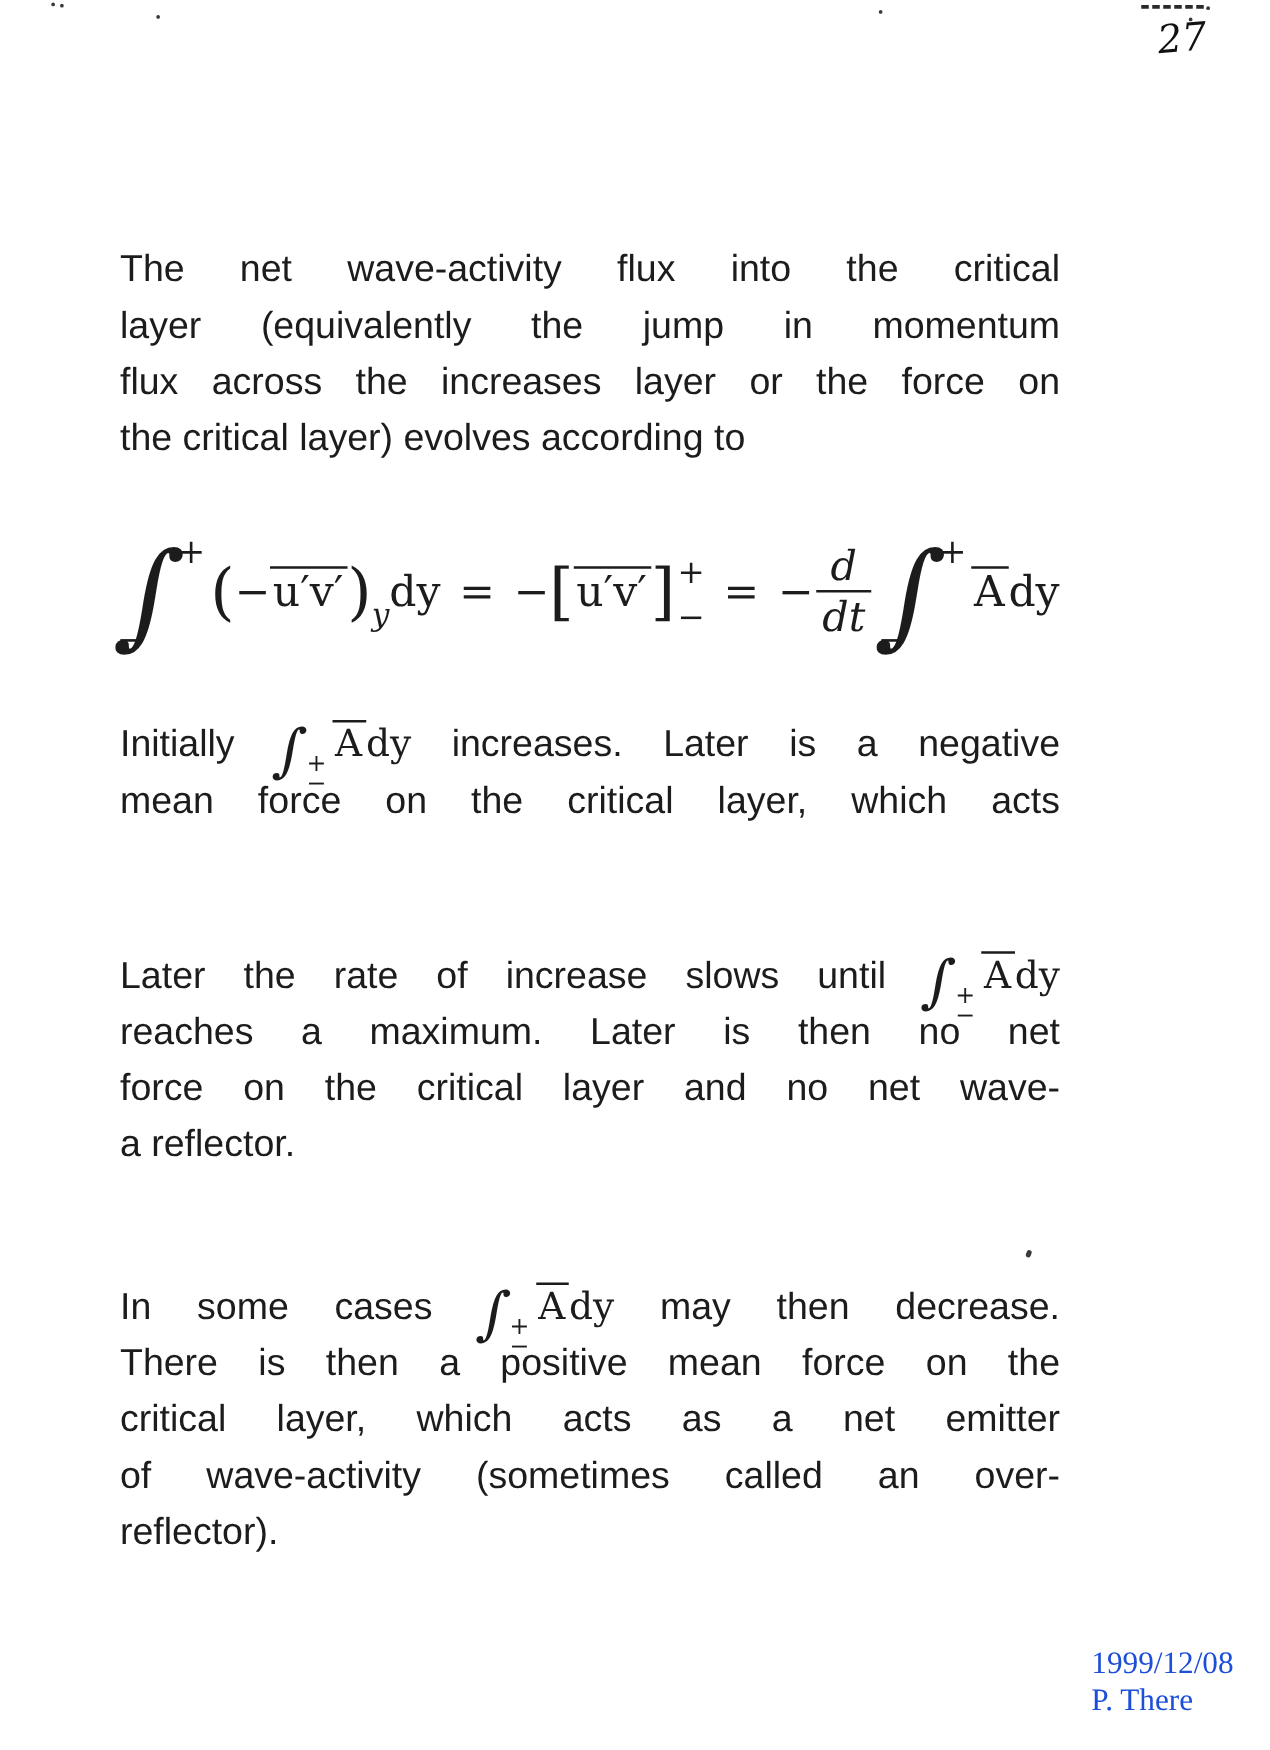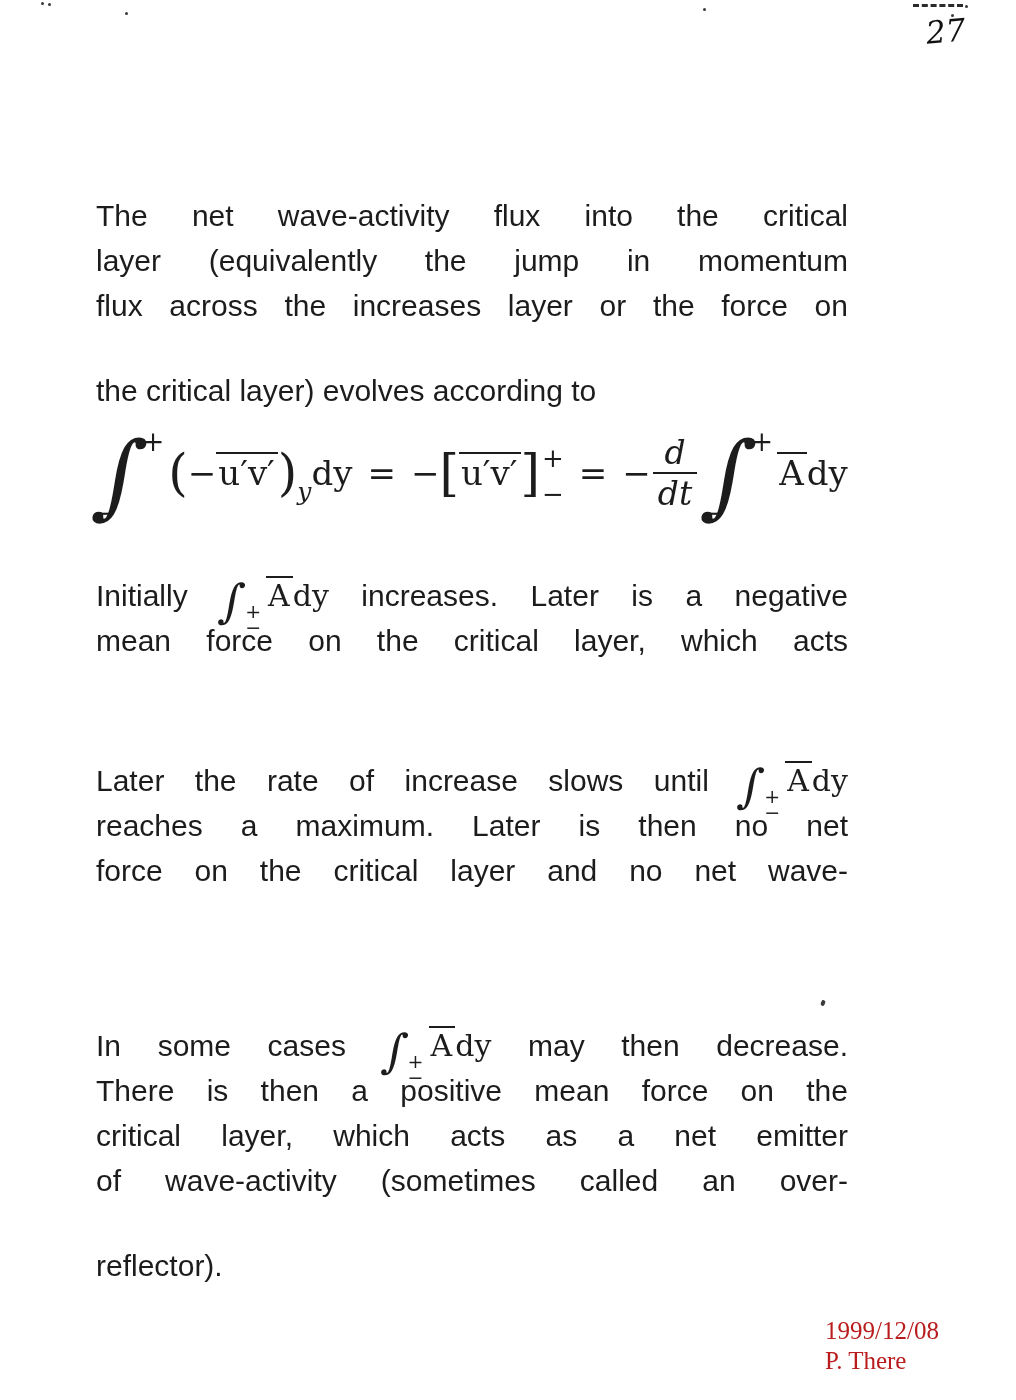--- a/index.html
+++ b/index.html
@@ -4,21 +4,21 @@
 <style>
   html, body { margin:0; padding:0; background:#ffffff; }
   .page {
     position:relative; width:1016px; height:1400px; background:#ffffff;
     color:#1c1c1c; font-family:"Liberation Sans","DejaVu Sans",sans-serif;
     overflow:hidden;
   }
   
   .para { position:absolute; left:96px; width:752px; font-size:30px; line-height:45px; }
   .jline { text-align:justify; text-align-last:justify; height:45px; overflow:visible; white-space:normal; }
-  .lline { text-align:left; height:45px;margin-top:40px; }
+  .lline { text-align:left; height:45px; }
   
   .imath { display:inline-block; white-space:nowrap; }
   .iint  { font-family:"DejaVu Serif",serif; font-size:46px; line-height:0; vertical-align:-11px;
            display:inline-block; transform:skewX(-8deg); }
   .ilims { display:inline-flex; flex-direction:column; align-items:center;
            font-family:"DejaVu Serif",serif; font-size:19px; line-height:16px;
            vertical-align:-12px; margin:0 5px 0 1px; }
   .mit   { font-family:"DejaVu Serif",serif; }
   .ovl   { display:inline-block; border-top:2.5px solid #1c1c1c; padding:2px 3px 0 2px; line-height:1.05; }
   
@@ -46,22 +46,22 @@
   .pen-dash { position:absolute; left:913px; top:4px; width:50px; height:0;
               border-top:3px dashed #2a2a2a; }
   .dot { position:absolute; background:#3a3a3a; border-radius:50%; }
   .d1 { left:41px;  top:2px;    width:3px; height:3px; }
   .d2 { left:48px;  top:3px;    width:3px; height:3px; }
   .d3 { left:125px; top:12px;   width:3px; height:3px; }
   .d4 { left:703px; top:8px;    width:3px; height:3px; }
   .d5 { left:965px; top:5px;    width:3px; height:3px; }
   .d6 { left:951px; top:14px;   width:3px; height:3px; }
   .d7 { left:821px; top:1000px; width:4px; height:6px; transform:rotate(20deg); border-radius:2px; }
-  .footer { position:absolute; left:825px; top:1316px;
-            font-family:"Liberation Serif","DejaVu Serif",serif; font-size:25px; line-height:30px; color:#b91c1c; }
+  .footer { position:absolute; left:873px; top:1316px;
+            font-family:"Liberation Serif","DejaVu Serif",serif; font-size:25px; line-height:30px; color:#1d4ed8; }
 </style>
 </head>
 <body>
 
 <div class="page">
 
   <span class="dot d1"></span>
   <span class="dot d2"></span>
   <span class="dot d3"></span>
   <span class="dot d4"></span>
@@ -96,20 +96,21 @@
     <div class="jline">mean force on the critical layer, which acts</div>
   </div>
 
   <div class="para" style="top:758px">
     <div class="jline"><span>Later the rate of increase slows until</span> <span class="imath"><span class="iint">∫</span><span class="ilims">
             <span>+</span>
             <span>−</span>
           </span><span class="ovl mit">A</span><span class="mit">dy</span></span></div>
     <div class="jline">reaches a maximum.  Later is then no net</div>
     <div class="jline">force on the critical layer and no net wave-</div>
+    <div class="lline">a reflector.</div>
   </div>
 
   <div class="para" style="top:1023px">
     <div class="jline"><span>In some cases</span> <span class="imath"><span class="iint">∫</span><span class="ilims">
             <span>+</span>
             <span>−</span>
           </span><span class="ovl mit">A</span><span class="mit">dy</span></span> <span>may then decrease.</span></div>
     <div class="jline">There is then a positive mean force on the</div>
     <div class="jline">critical layer, which acts as a net emitter</div>
     <div class="jline">of wave-activity (sometimes called an over-</div>

